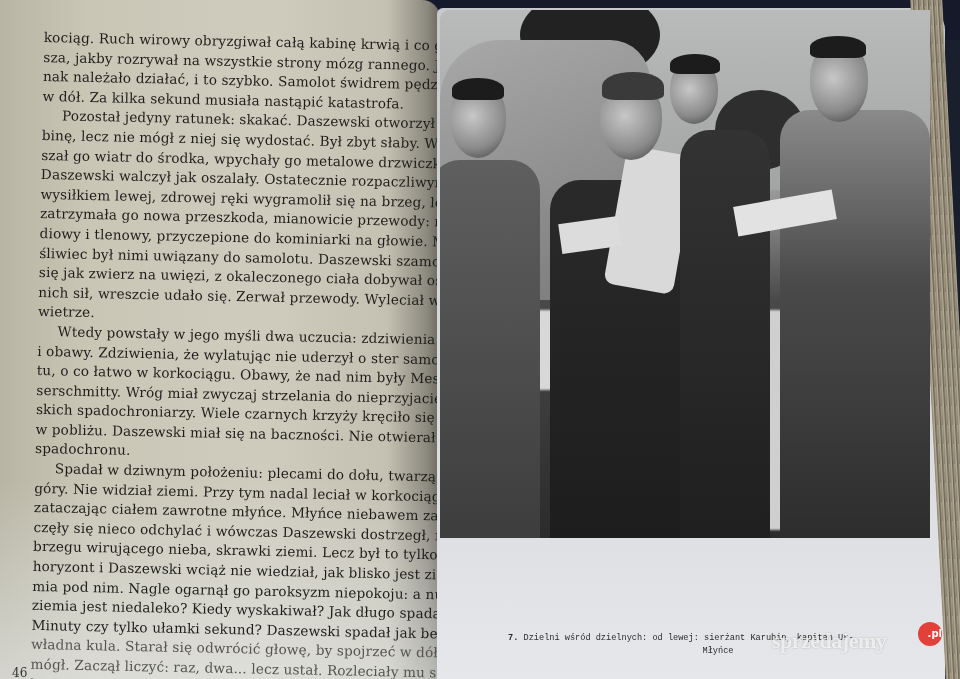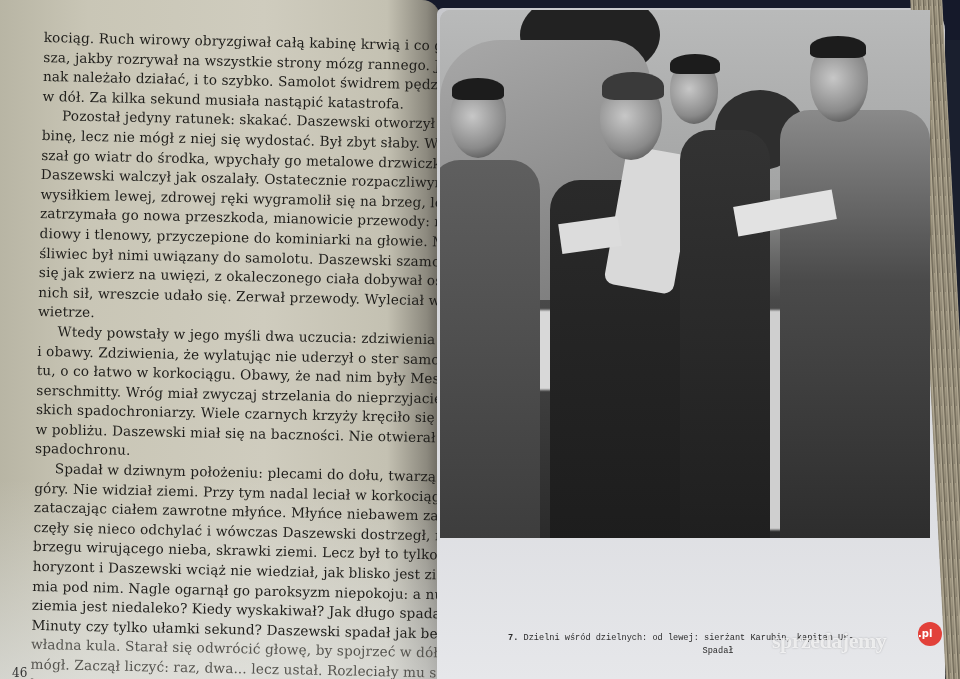--- a/index.html
+++ b/index.html
@@ -32,21 +32,21 @@
   .hair{position:absolute;border-radius:50% 50% 20% 20%;background:#1c1c1c;}
   .body{position:absolute;border-radius:30px 30px 0 0;}
   .scarf{position:absolute;background:#d9d9d9;border-radius:10px;}
   .paper{position:absolute;background:#dcdcdc;}
   .ground-light{position:absolute;background:#d8d8d8;filter:blur(1px);}
   .caption{position:absolute;left:508px;top:632px;width:420px;font-family:Liberation Mono, monospace;font-size:8.6px;line-height:12.5px;color:#2a2a2a;}
   .caption .num{font-weight:bold;}
   .caption .c-line{white-space:nowrap;display:block;}
   .caption .center{text-align:center;padding-left:0;}
   .watermark{position:absolute;left:760px;top:628px;font-family:Liberation Serif, serif;font-size:22px;font-weight:bold;color:rgba(255,255,255,.75);letter-spacing:-0.5px;text-shadow:0 0 2px rgba(0,0,0,.25);margin-left:12px;}
-  .wm-badge{position:absolute;left:918px;top:622px;width:24px;height:24px;border-radius:50%;background:#e2413a;color:#fff;font-family:"DejaVu Sans",sans-serif;font-size:10px;font-weight:bold;text-align:left;line-height:24px;}
+  .wm-badge{position:absolute;left:918px;top:622px;width:24px;height:24px;border-radius:50%;background:#e2413a;color:#fff;font-family:"DejaVu Sans",sans-serif;font-size:10px;font-weight:bold;text-align:right;line-height:24px;}
 </style>
 </head>
 <body>
 
 <div class="scene">
   <div class="bg-top"></div>
 
   <div class="left-page">
     <div class="shade-bottom"></div>
     <div class="text-block">
@@ -124,18 +124,18 @@
     <div class="person">
       <div class="body" style="left:340px;top:100px;width:150px;height:430px;background:linear-gradient(180deg,#8a8a8a,#4a4a4a 40%,#2d2d2d);"></div>
       <div class="head" style="left:370px;top:32px;width:58px;height:80px;"></div>
       <div class="hair" style="left:370px;top:26px;width:56px;height:22px;"></div>
       <div class="paper" style="left:295px;top:188px;width:100px;height:30px;transform:rotate(-10deg);background:#e2e2e2;"></div>
     </div>
   </div>
 
   <div class="caption">
     <span class="c-line"><span class="num">7.</span> <span>Dzielni wśród dzielnych: od lewej: sierżant Karubin, kapitan Ur-</span></span>
-    <span class="c-line center">Spadał</span>
+    <span class="c-line center">Młyńce</span>
   </div>
 
   <div class="watermark">sprzedajemy</div>
   <div class="wm-badge">.pl</div>
 </div>
 
 </body></html>

